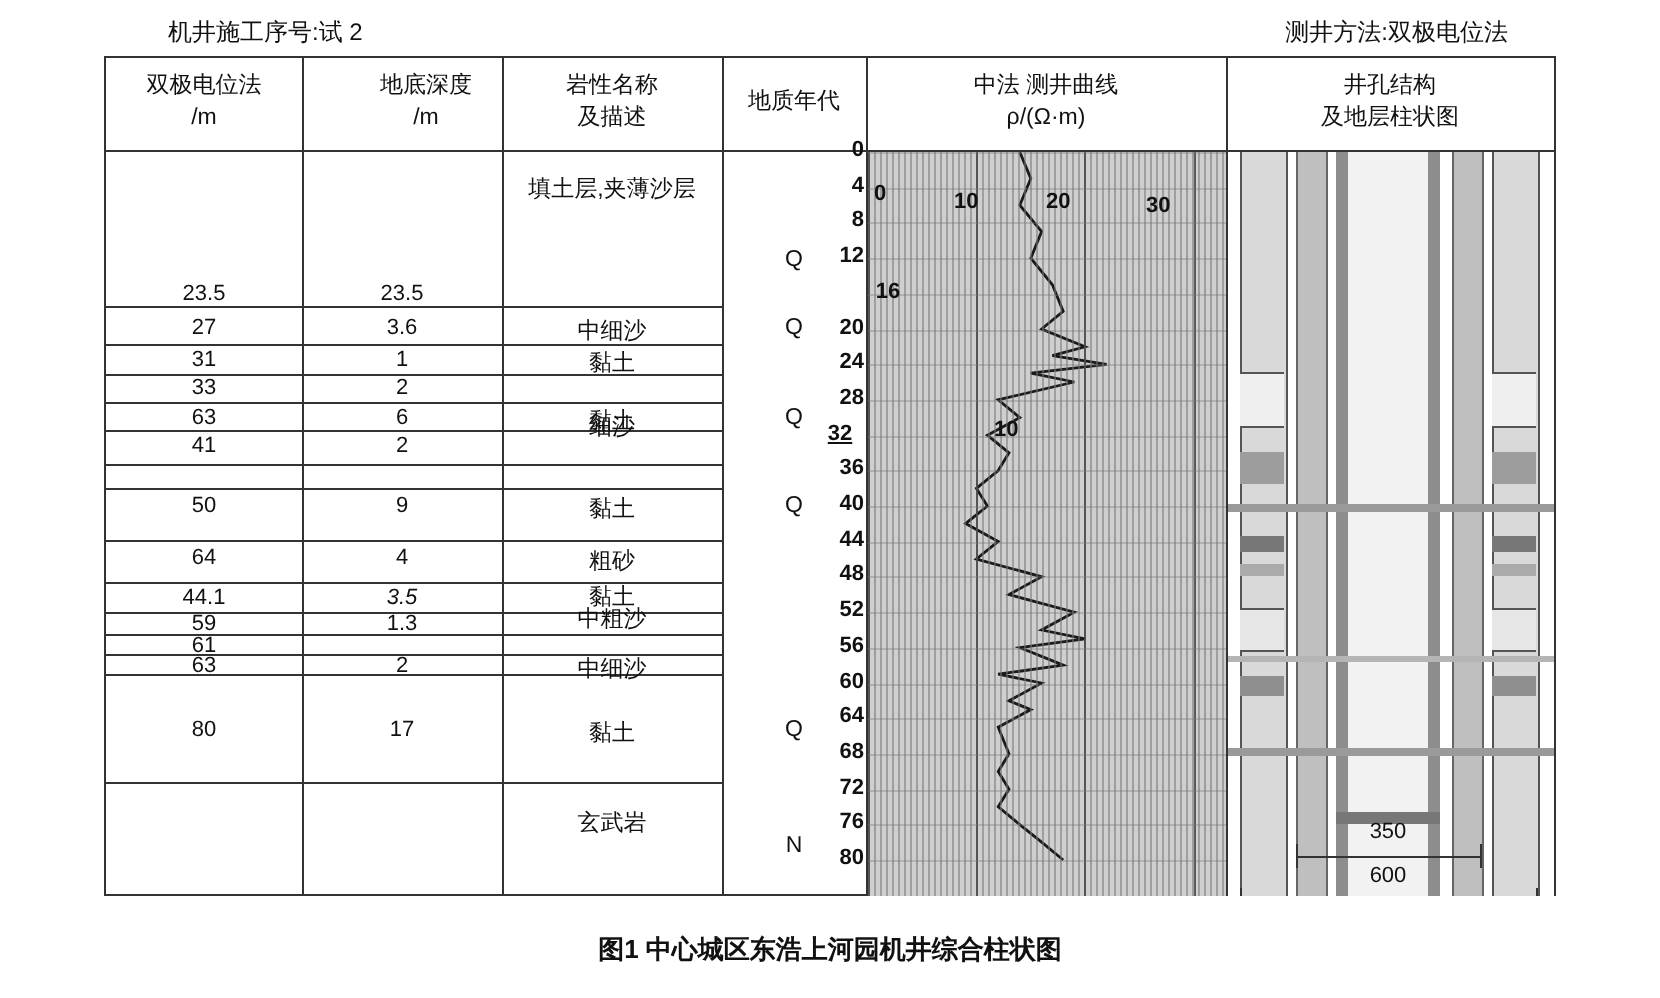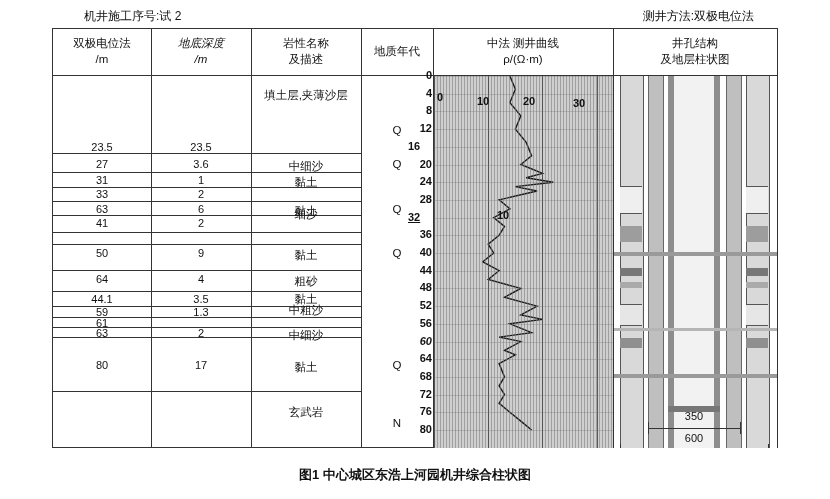--- a/index.html
+++ b/index.html
@@ -88,21 +88,21 @@
     <div class="vline" style="left:560px;"></div>
 
     <div class="hline" style="top:46px;"></div>
 
     <div class="colhead" style="left:0;width:98px;">
       <div>
         <span>双极电位法</span>
         <span>/m</span>
       </div>
     </div>
-    <div class="colhead" style="left:98px;width:100px;font-style:italic;">
+    <div class="colhead" style="left:110px;width:100px;">
       <div>
         <span>地底深度</span>
         <span>/m</span>
       </div>
     </div>
     <div class="colhead" style="left:198px;width:110px;">
       <div>
         <span>岩性名称</span>
         <span>及描述</span>
       </div>
@@ -155,21 +155,21 @@
     <div class="num" style="left:0;width:98px;top:330px;">80</div>
 
     <div class="num" style="left:98px;width:100px;top:112px;">23.5</div>
     <div class="num" style="left:98px;width:100px;top:129px;">3.6</div>
     <div class="num" style="left:98px;width:100px;top:145px;">1</div>
     <div class="num" style="left:98px;width:100px;top:159px;">2</div>
     <div class="num" style="left:98px;width:100px;top:174px;">6</div>
     <div class="num" style="left:98px;width:100px;top:188px;">2</div>
     <div class="num" style="left:98px;width:100px;top:218px;">9</div>
     <div class="num" style="left:98px;width:100px;top:244px;">4</div>
-    <div class="num" style="left:98px;width:100px;top:264px;">3.5</div>
+    <div class="num" style="left:98px;width:100px;top:264px;font-style:italic;">3.5</div>
     <div class="num" style="left:98px;width:100px;top:277px;">1.3</div>
     <div class="num" style="left:98px;width:100px;top:298px;">2</div>
     <div class="num" style="left:98px;width:100px;top:330px;">17</div>
 
     <div class="lith" style="left:198px;width:110px;top:58px;">填土层,夹薄沙层</div>
     <div class="lith" style="left:198px;width:110px;top:129px;">中细沙</div>
     <div class="lith" style="left:198px;width:110px;top:145px;">黏土</div>
     <div class="lith" style="left:198px;width:110px;top:160px;margin-top:17px;">细沙</div>
     <div class="lith" style="left:198px;width:110px;top:174px;">黏土</div>
     <div class="lith" style="left:198px;width:110px;top:218px;">黏土</div>
@@ -326,32 +326,32 @@
       <div class="dimlbl" style="left:6px;width:148px;top:356px;">600</div>
     </div>
 
   </div>
 
   <div id="depthticks">
       <div class="depthnum" style="position: absolute; left: 408px; top: 69px; width: 24px; text-align: right;">0</div>
       <div class="depthnum" style="position: absolute; left: 408px; top: 86.7px; width: 24px; text-align: right;">4</div>
       <div class="depthnum" style="position: absolute; left: 408px; top: 104.4px; width: 24px; text-align: right;">8</div>
       <div class="depthnum" style="position: absolute; left: 408px; top: 122.1px; width: 24px; text-align: right;">12</div>
-      <div class="depthnum" style="position: absolute; left: 408px; top: 139.8px; width: 24px; text-align: left;">16</div>
+      <div class="depthnum" style="position: absolute; left: 432px; top: 139.8px; width: 24px; text-align: center;">16</div>
       <div class="depthnum" style="position: absolute; left: 408px; top: 157.5px; width: 24px; text-align: right;">20</div>
       <div class="depthnum" style="position: absolute; left: 408px; top: 175.2px; width: 24px; text-align: right;">24</div>
       <div class="depthnum" style="position: absolute; left: 408px; top: 192.9px; width: 24px; text-align: right;">28</div>
-      <div class="depthnum" style="position: absolute; left: 408px; top: 210.6px; width: 24px; text-align: left; text-decoration: underline;">32</div>
+      <div class="depthnum" style="position: absolute; left: 408px; top: 210.6px; width: 24px; text-align: center; text-decoration: underline;">32</div>
       <div class="depthnum" style="position: absolute; left: 408px; top: 228.3px; width: 24px; text-align: right;">36</div>
       <div class="depthnum" style="position: absolute; left: 408px; top: 246px; width: 24px; text-align: right;">40</div>
       <div class="depthnum" style="position: absolute; left: 408px; top: 263.7px; width: 24px; text-align: right;">44</div>
       <div class="depthnum" style="position: absolute; left: 408px; top: 281.4px; width: 24px; text-align: right;">48</div>
       <div class="depthnum" style="position: absolute; left: 408px; top: 299.1px; width: 24px; text-align: right;">52</div>
       <div class="depthnum" style="position: absolute; left: 408px; top: 316.8px; width: 24px; text-align: right;">56</div>
-      <div class="depthnum" style="position: absolute; left: 408px; top: 334.5px; width: 24px; text-align: right; font-style: italic;">60</div>
+      <div class="depthnum" style="position: absolute; left: 408px; top: 334.5px; width: 24px; text-align: right;">60</div>
       <div class="depthnum" style="position: absolute; left: 408px; top: 352.2px; width: 24px; text-align: right;">64</div>
       <div class="depthnum" style="position: absolute; left: 408px; top: 369.9px; width: 24px; text-align: right;">68</div>
       <div class="depthnum" style="position: absolute; left: 408px; top: 387.6px; width: 24px; text-align: right;">72</div>
       <div class="depthnum" style="position: absolute; left: 408px; top: 405.3px; width: 24px; text-align: right;">76</div>
       <div class="depthnum" style="position: absolute; left: 408px; top: 423px; width: 24px; text-align: right;">80</div>
     </div>
 
   <div class="caption">图1 中心城区东浩上河园机井综合柱状图</div>
 </div>
 

